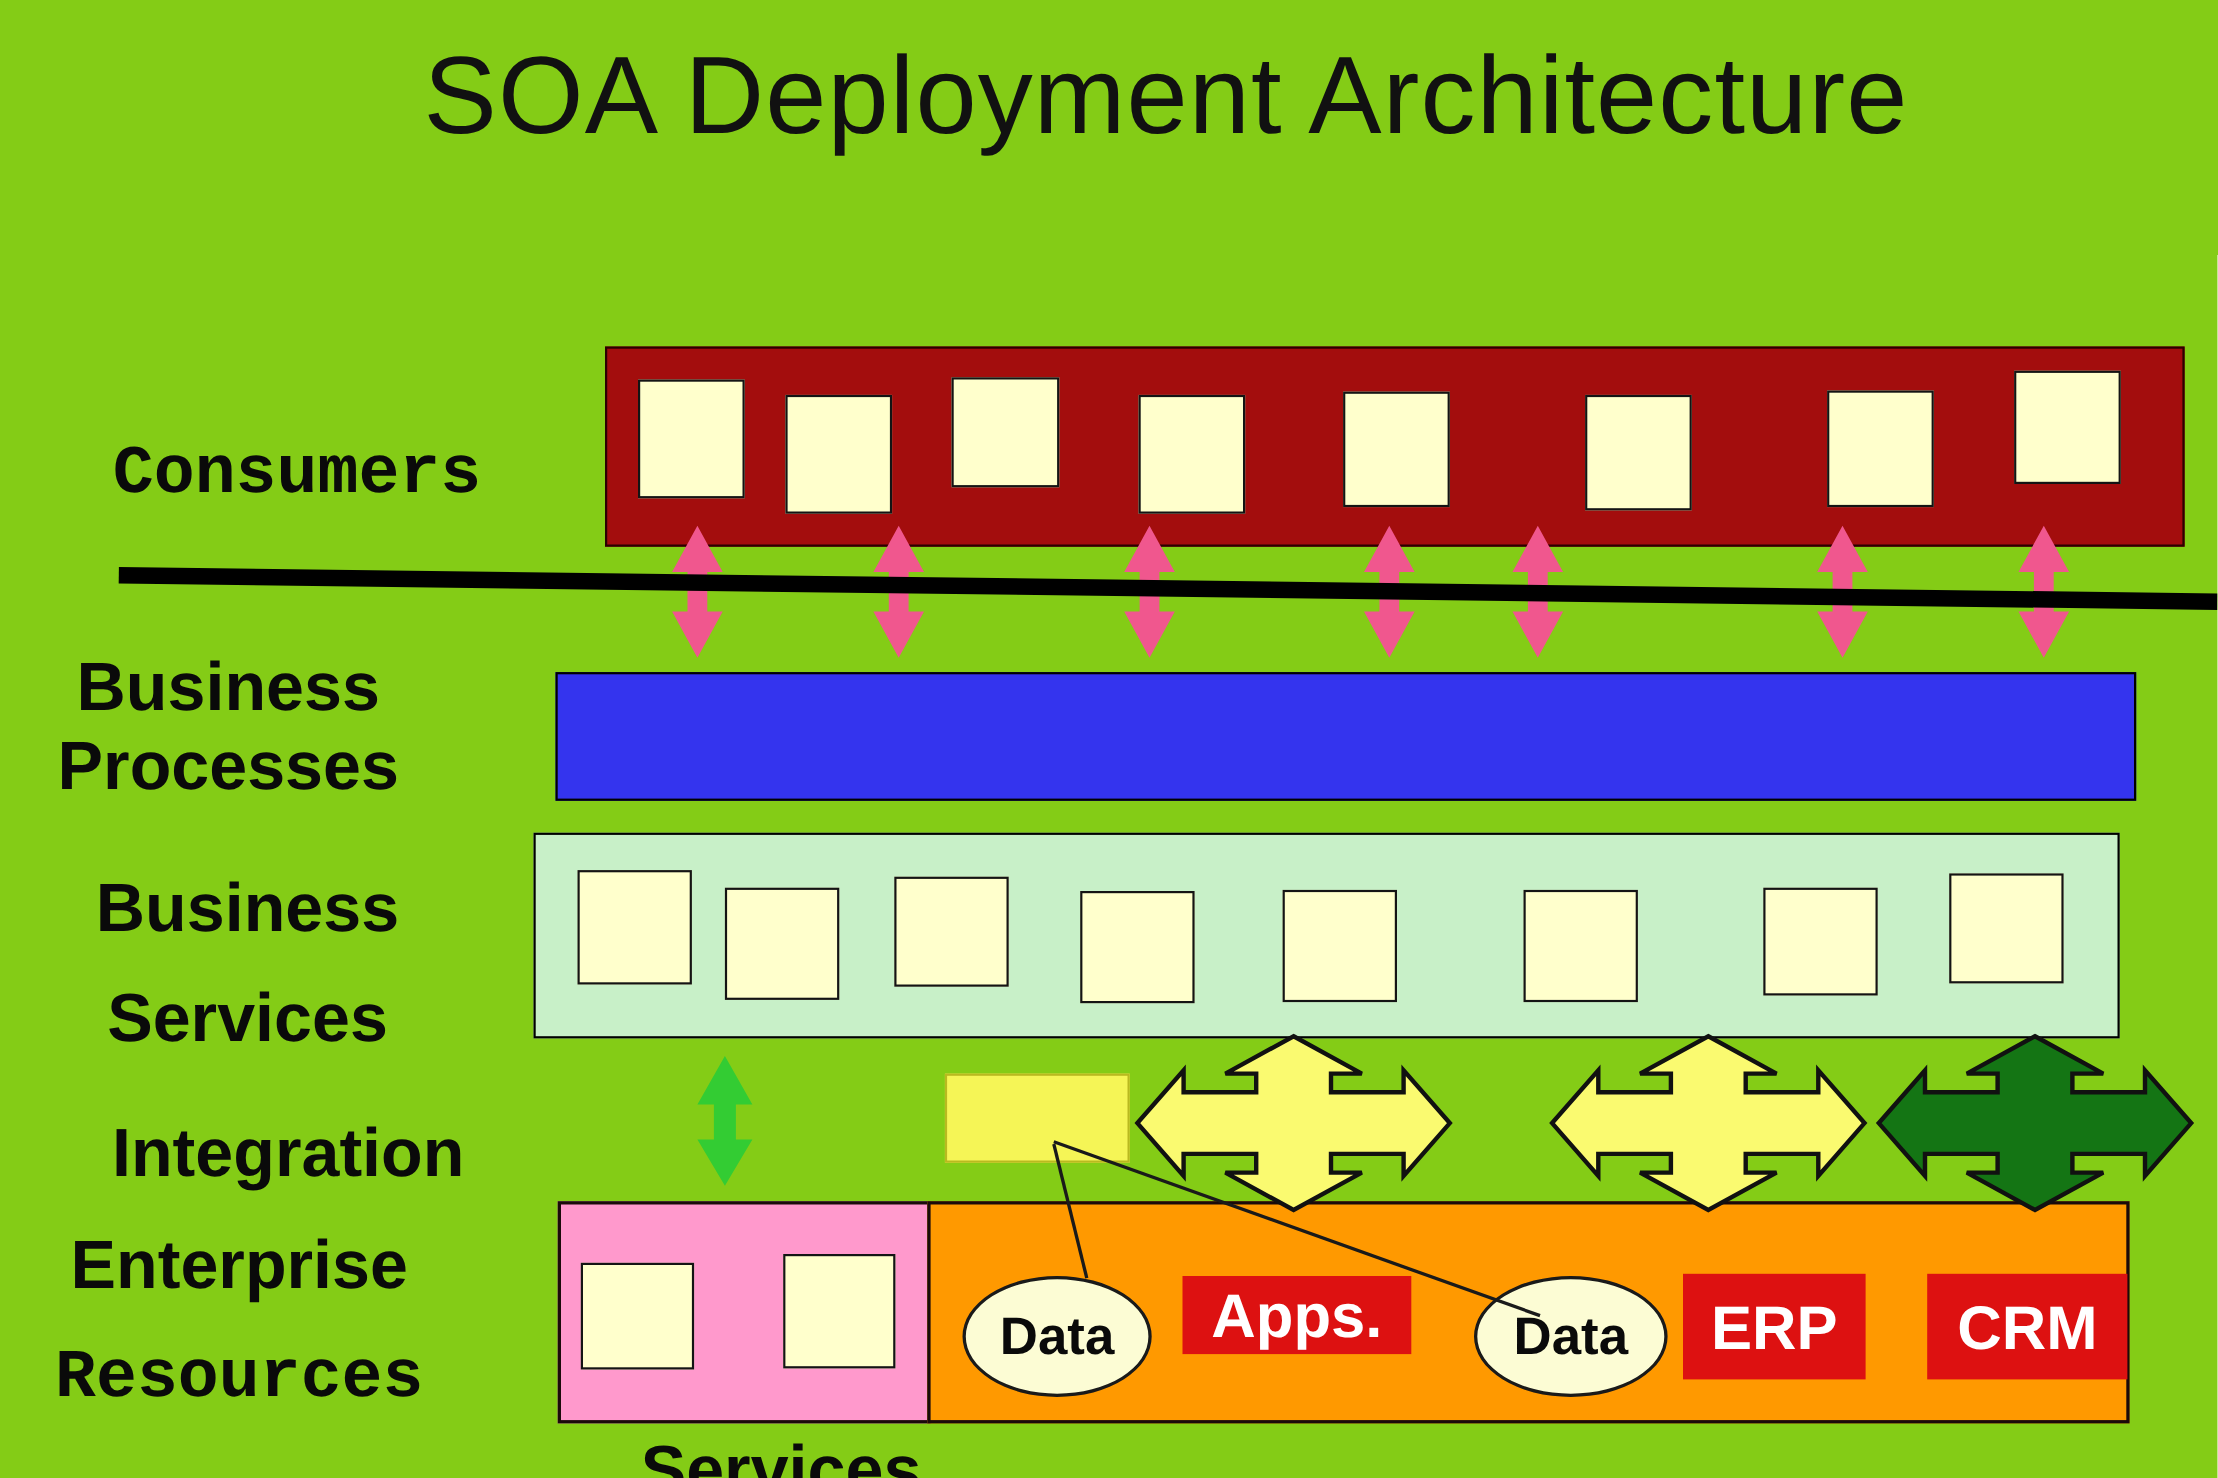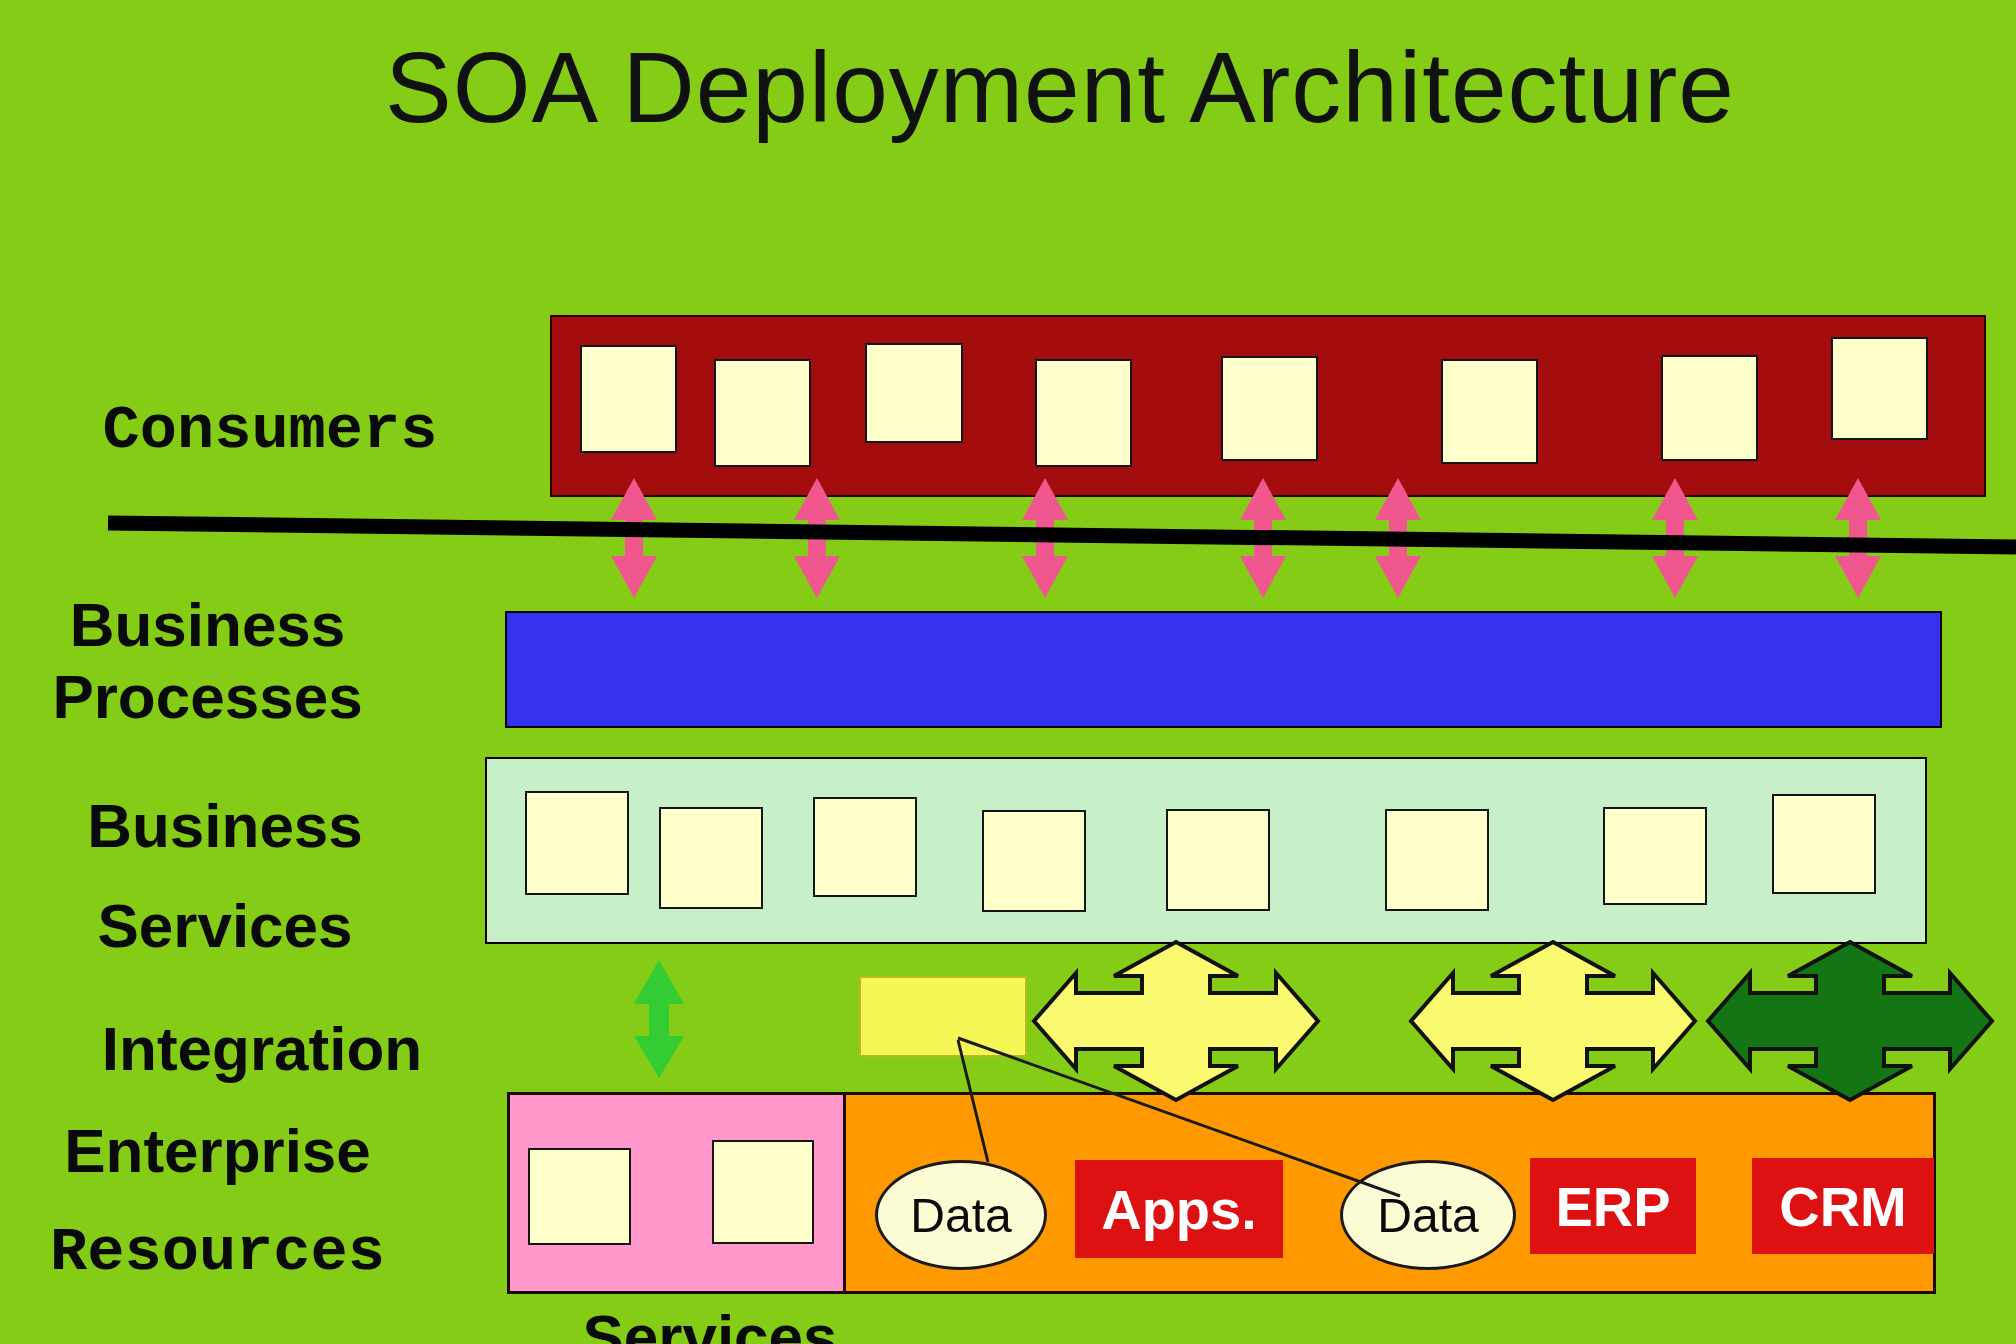--- a/index.html
+++ b/index.html
@@ -16,21 +16,21 @@
   .consumers-bar{left:550px;top:315px;width:1436px;height:182px;background:#A30D0D;border:2px solid #2a0000;}
   .bp-bar{left:505px;top:611px;width:1437px;height:117px;background:#3434EE;border:2px solid #000;}
   .bs-bar{left:485px;top:757px;width:1442px;height:187px;background:#C8F0C8;border:2px solid #000;}
   .ent-pink{left:507px;top:1092px;width:339px;height:202px;background:#FF99CC;border:3px solid #1a0a0a;}
   .ent-orange{left:843px;top:1092px;width:1093px;height:202px;background:#FF9900;border:3px solid #1a0a0a;}
   .sq{position:absolute;background:#FFFFCC;border:2px solid #141414;box-sizing:border-box;z-index:2;}
   .int-box{left:859px;top:976px;width:168px;height:81px;background:#F5F556;border:2px solid #B9B920;z-index:2;box-sizing:border-box;}
   .redlab{background:#DD1111;color:#ffffff;font-weight:700;font-size:56px;text-align:center;
           z-index:2;display:flex;align-items:center;justify-content:center;white-space:nowrap;}
   .ellipse{background:#FCFCD4;border:3px solid #1a1a1a;border-radius:50%;z-index:2;
-           display:flex;align-items:center;justify-content:center;font-weight:400;font-size:48px;color:#0a0a0a;box-sizing:border-box;}
+           display:flex;align-items:center;justify-content:center;font-weight:700;font-size:48px;color:#0a0a0a;box-sizing:border-box;}
   .overlay{position:absolute;left:0;top:0;z-index:4;pointer-events:none;}
   .services-caption{left:530px;top:1304px;width:360px;z-index:5;}
 </style>
 </head>
 <body>
 
 <div class="canvas">
 
   <div class="abs title">SOA Deployment Architecture</div>
 
@@ -68,21 +68,21 @@
   <div class="abs int-box"></div>
 
   <div class="abs bar ent-pink"></div>
   <div class="abs bar ent-orange"></div>
   <div class="sq" style="left:528px;top:1148px;width:103px;height:97px;"></div>
   <div class="sq" style="left:712px;top:1140px;width:102px;height:104px;"></div>
 
   <div class="abs ellipse" style="left:875px;top:1160px;width:172px;height:110px;">
     <span>Data</span>
   </div>
-  <div class="abs redlab" style="left:1075px;top:1160px;width:208px;height:98px;">
+  <div class="abs redlab" style="left:1075px;top:1160px;width:208px;height:71px;">
     <span>Apps.</span>
   </div>
   <div class="abs ellipse" style="left:1340px;top:1160px;width:176px;height:110px;">
     <span>Data</span>
   </div>
   <div class="abs redlab" style="left:1530px;top:1158px;width:166px;height:96px;">
     <span>ERP</span>
   </div>
   <div class="abs redlab" style="left:1752px;top:1158px;width:182px;height:96px;">
     <span>CRM</span>

